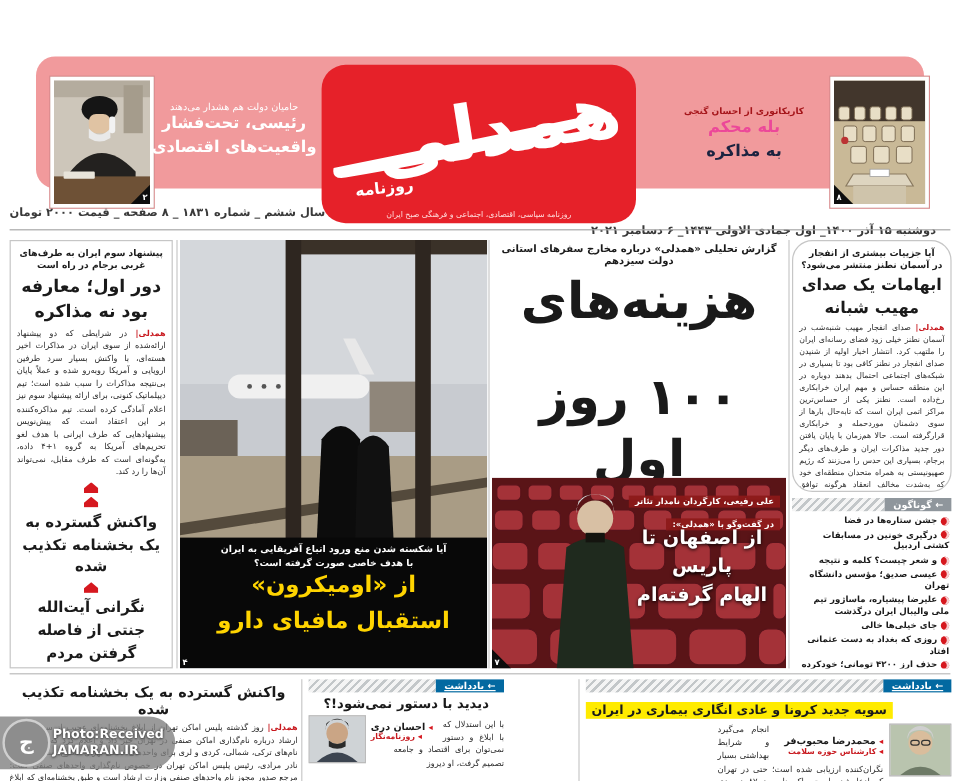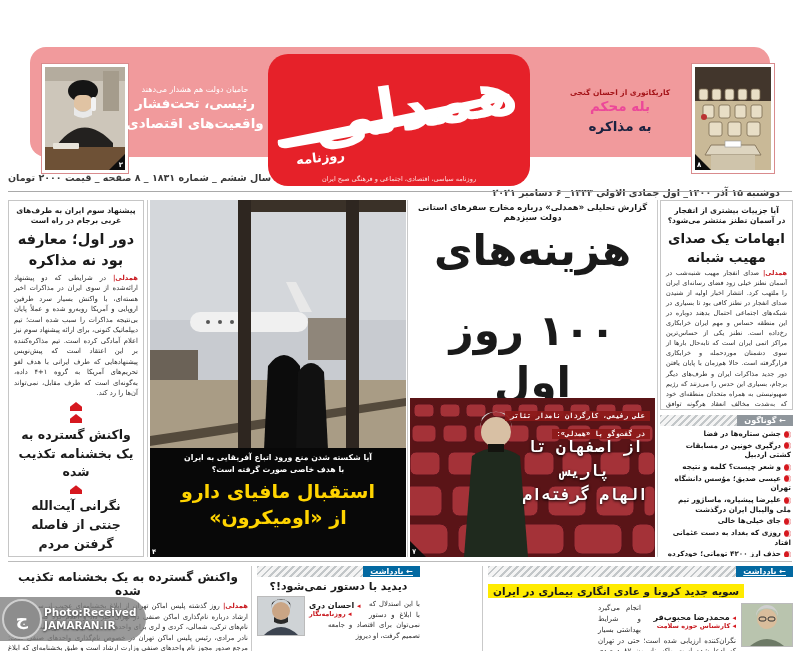--- a/index.html
+++ b/index.html
@@ -174,38 +174,38 @@
       <path d="M0 236 L256 198 L256 206 L0 246 Z" fill="#544a3c"></path>
       <path d="M118 166 q16 -22 32 0 l4 84 -40 0 z" fill="#0c0c0c"></path>
       <path d="M148 172 q13 -18 26 0 l4 78 -32 0 z" fill="#111111"></path>
       <rect x="88" y="0" width="13" height="250" fill="#2e2620"></rect>
       <rect x="196" y="0" width="13" height="250" fill="#2e2620"></rect>
       <rect x="0" y="248" width="256" height="109" fill="#080808"></rect>
     </svg>
     <div class="abs rtl c" style="left:6px;right:6px;top:252px;">
       <div class="airport-q">آیا شکسته شدن منع ورود اتباع آفریقایی به ایران</div>
       <div class="airport-q">با هدف خاصی صورت گرفته است؟</div>
+      <div class="airport-hl">از «اومیکرون»</div>
       <div class="airport-hl" style="margin-top:4px;">استقبال مافیای دارو</div>
-      <div class="airport-hl">از «اومیکرون»</div>
     </div>
     <span class="tri-num" style="left:2px;">۴</span>
   </div>
 
   <div class="abs rtl" style="left:410px;top:202px;width:245px;">
     <div class="c b" style="font-size:8.4px;">گزارش تحلیلی «همدلی» درباره مخارج سفرهای استانی دولت سیزدهم</div>
     <div class="c b" style="font-size:42px;line-height:1.3;margin-top:2px;">هزینه‌های</div>
     <div class="c b" style="font-size:42px;line-height:1.25;margin-top:26px;">۱۰۰ روز اول</div>
     <div class="body-txt j" style="column-count:2;column-gap:8px;height:58px;overflow:hidden;margin-top:5px;">
       <span class="lead-in">همدلی|</span>
       <span>ماجرای سفرهای استانی دولت سیزدهم این‌روزها حسابی بر سر زبان‌ها افتاده است. گفته می‌شود ابراهیم رئیسی در ۱۰۰ روز گذشته به‌طور متوسط در هر ۱۰ روز به یک استان سفر کرده تا با همراهی وزرایش این سفرها را دستمایه‌ای بین بردن فاصله میان مردم و دولت قرار دهد. ماجرای این سفرها اگرچه با اظهارنظرهای مختلفی مواجه شده و این‌روزها از سوی رسانه‌های اصول‌گرا و اصلاح‌طلب موافقان و مخالفان خود را پیدا کرده، اما به نظر می‌رسد از ابعاد اقتصادی کمتر موردتوجه هر دو گروه قرار گرفته است.</span>
     </div>
     <div class="page-ref" style="text-align:left;margin-top:1px;">صفحه ۶</div>
   </div>
 
-  <div class="abs" style="left:410px;top:398px;width:245px;height:159px;overflow:hidden;font-family:Liberation Mono, monospace;">
+  <div class="abs" style="left:410px;top:398px;width:245px;height:159px;overflow:hidden;">
     <svg width="245" height="159" viewBox="0 0 245 159">
       <rect width="245" height="159" fill="#5a1417"></rect>
       <g fill="#a43238" stroke="#58131a" stroke-width="1">
         <rect x="4" y="6" width="20" height="13" rx="4"></rect>
           <rect x="30" y="6" width="20" height="13" rx="4"></rect>
         <rect x="56" y="6" width="20" height="13" rx="4"></rect>
           <rect x="82" y="6" width="20" height="13" rx="4"></rect>
         <rect x="108" y="6" width="20" height="13" rx="4"></rect>
           <rect x="134" y="6" width="20" height="13" rx="4"></rect>
         <rect x="160" y="6" width="20" height="13" rx="4"></rect>
@@ -248,21 +248,21 @@
       <div><span class="strip">در گفت‌وگو با «همدلی»:</span></div>
     </div>
     <div class="abs rtl c" style="right:4px;top:38px;width:132px;">
       <div class="theater-hl">از اصفهان تا پاریس</div>
       <div class="theater-hl">الهام گرفته‌ام</div>
     </div>
     <span class="tri-bl"></span>
     <span class="tri-num" style="left:2px;">۷</span>
   </div>
 
-  <div class="abs rtl boxed" style="left:660px;top:200px;width:133px;height:210px;overflow:hidden;">
+  <div class="abs rtl boxed" style="left:660px;top:200px;width:133px;height:210px;overflow:hidden;border-radius:17px;">
     <div class="kicker-sm c">آیا جزییات بیشتری از انفجار</div>
     <div class="kicker-sm c">در آسمان نطنز منتشر می‌شود؟</div>
     <div class="b c" style="font-size:13.5px;line-height:1.35;margin:2px 0;">ابهامات یک صدای</div>
     <div class="b c" style="font-size:13.5px;line-height:1.2;margin-bottom:3px;">مهیب شبانه</div>
     <div class="body-txt j" style="font-size:6.5px;">
       <span class="lead-in">همدلی|</span>
       <span>صدای انفجار مهیب شنبه‌شب در آسمان نطنز خیلی زود فضای رسانه‌ای ایران را ملتهب کرد. انتشار اخبار اولیه از شنیدن صدای انفجار در نطنز کافی بود تا بسیاری در شبکه‌های اجتماعی احتمال بدهند دوباره در این منطقه حساس و مهم ایران خرابکاری رخ‌داده است. نطنز یکی از حساس‌ترین مراکز اتمی ایران است که تابه‌حال بارها از سوی دشمنان موردحمله و خرابکاری قرارگرفته است. حالا هم‌زمان با پایان یافتن دور جدید مذاکرات ایران و طرف‌های دیگر برجام، بسیاری این حدس را می‌زنند که رژیم صهیونیستی به همراه متحدان منطقه‌ای خود که به‌شدت مخالف انعقاد هرگونه توافق هسته‌ای با ایران است، درصدد باشد تا به‌نوعی به روند مذاکرات ضربه وارد کند.</span>
     </div>
 
   </div>

